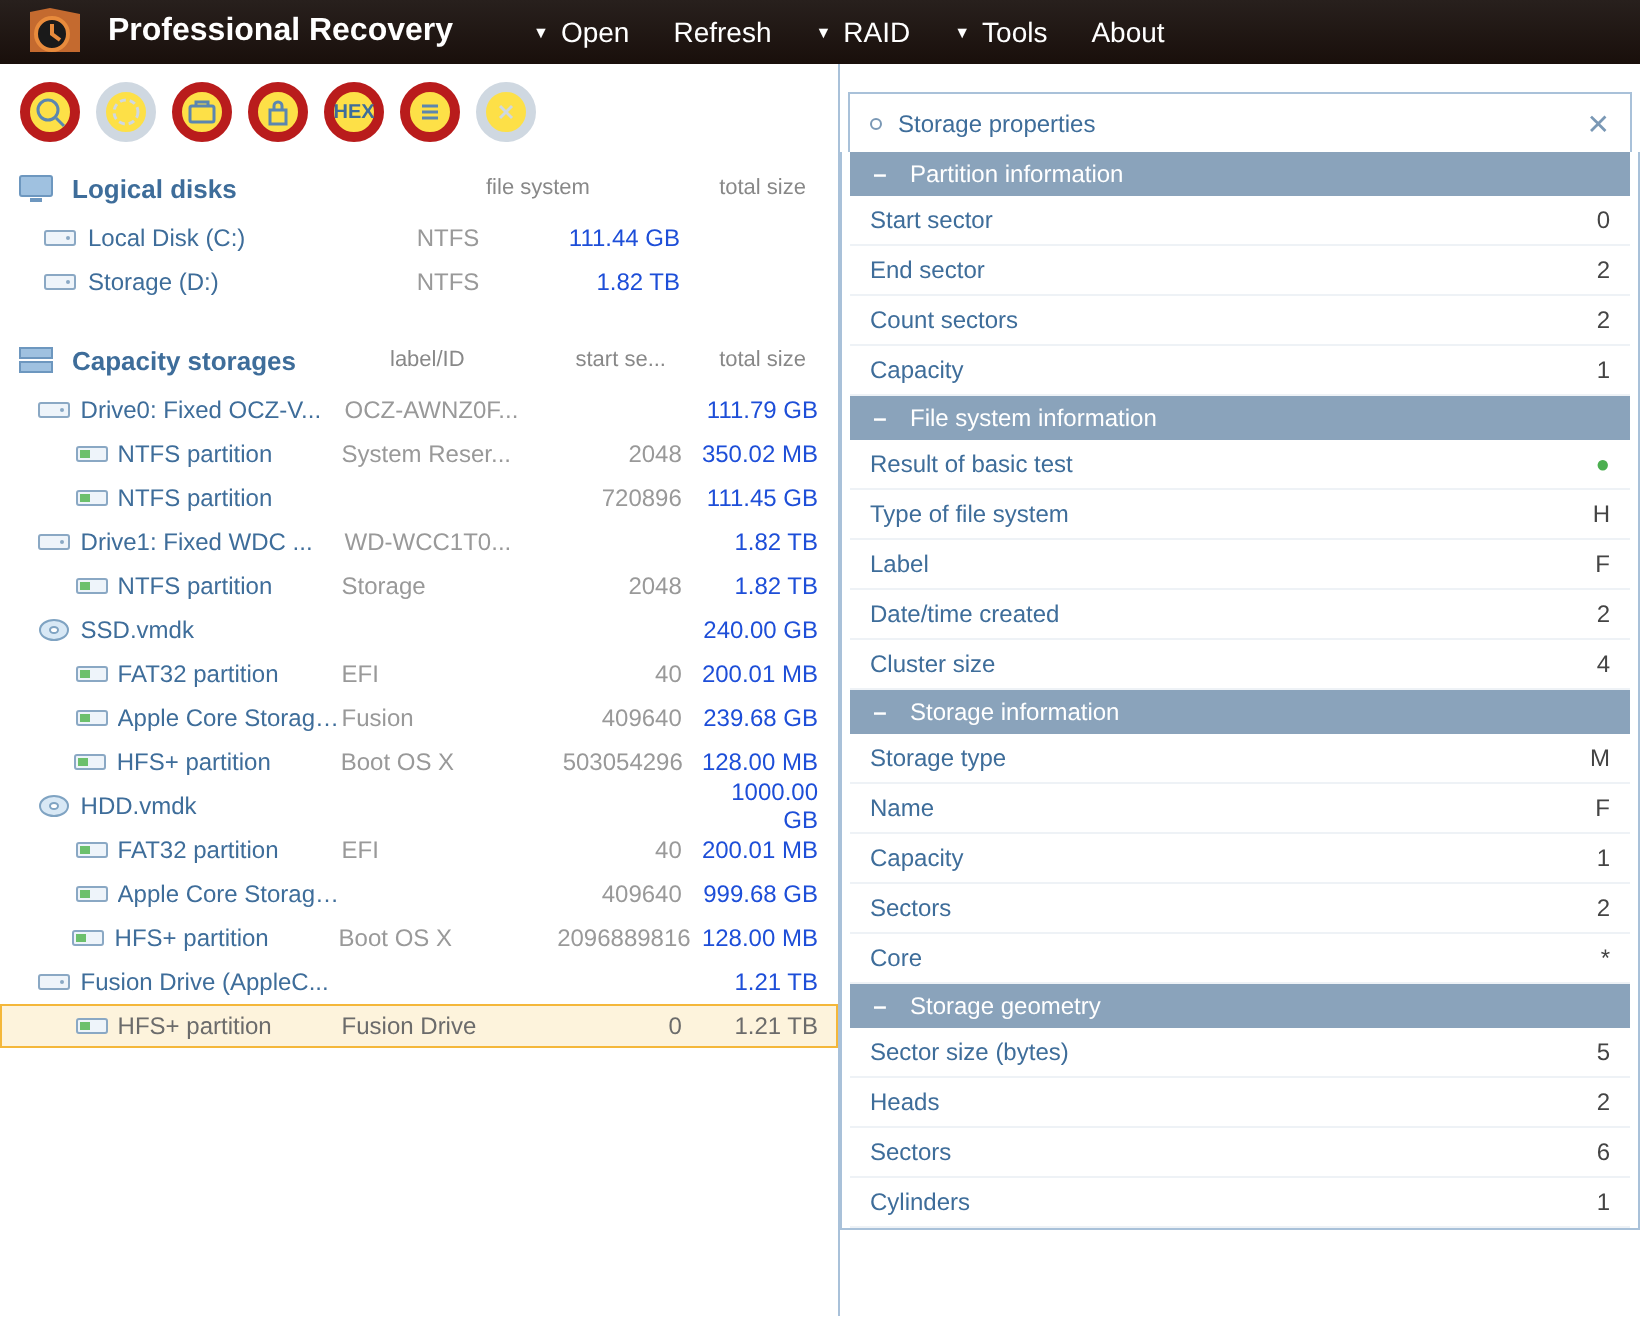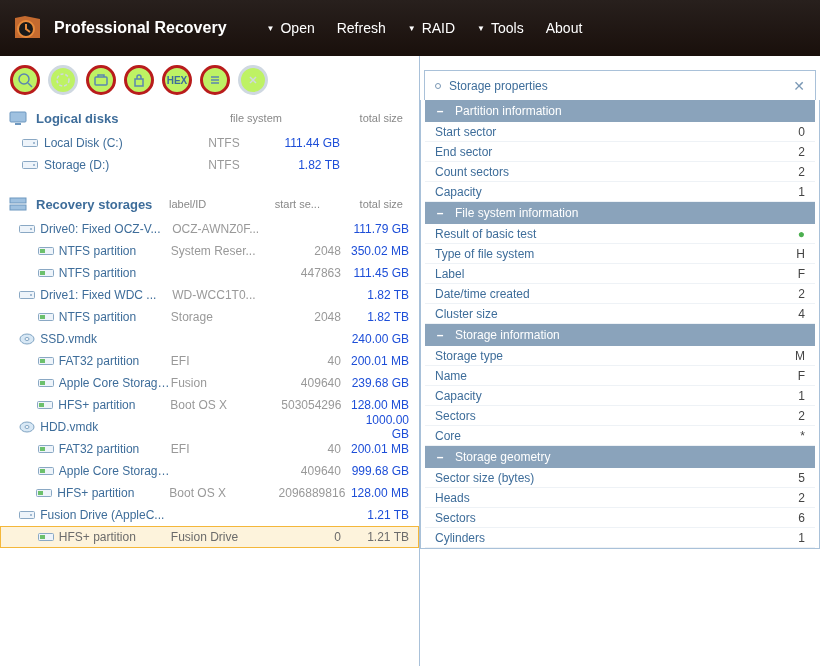--- a/index.html
+++ b/index.html
@@ -1,41 +1,41 @@
 <!DOCTYPE html>
 <html><head>
 <meta charset="utf-8">
 <style>
   * { box-sizing: border-box; margin: 0; padding: 0; }
   body { font-family: "Segoe UI", Tahoma, sans-serif; font-size: 12px; color: #333; width: 820px; height: 666px; overflow: hidden; background: #fff; }
   
   
-  .header { background: #1c1816; background: linear-gradient(#28201d,#190f0b); color: #fff; display: flex; align-items: center; height: 56px; padding: 0 12px; }
+  .header { background: #1c1816; background: linear-gradient(#28201d,#190f0b); color: #fff; display: flex; align-items: center; height: 32px; padding: 0 12px; }
   .logo { width: 32px; height: 32px; margin-right: 10px; position: relative; }
   .logo svg { width: 32px; height: 32px; }
   .app-title { font-size: 16px; font-weight: bold; margin-right: 40px; color:#fff; }
   .menu { display: flex; gap: 22px; align-items: center; }
   .menu-item { font-size: 14px; cursor: pointer; display: flex; align-items: center; gap: 6px; }
   .menu-caret { font-size: 8px; color:#fff; }
   
   
   .main { display: flex; height: calc(666px - 40px); }
   .left { width: 420px; border-right: 1px solid #a9c1d9; display:flex; flex-direction:column;}
   .right { flex: 1; display:flex; flex-direction:column; }
   
   
   .toolbar { height: 48px; display:flex; align-items:center; gap:8px; padding: 0 10px; }
-  .tool-btn { width:30px; height:30px; border:3px solid #b91c1c; border-radius:50%; display:flex; align-items:center; justify-content:center; background:#bef264; cursor:pointer; color:#3e6d9a; font-size:13px; }
+  .tool-btn { width:30px; height:30px; border:5px solid #b91c1c; border-radius:50%; display:flex; align-items:center; justify-content:center; background:#fde047; cursor:pointer; color:#3e6d9a; font-size:13px; }
   .tool-btn.disabled { color:#bcc6d0; border-color:#cfd8e1; }
   .tool-btn.hex { font-weight:bold; font-size:10px; }
   
   
   .section-header { display:flex; align-items:center; padding: 6px 10px 6px 8px; color:#3e6d9a; font-weight:bold; font-size:13px; }
   .section-header .hicon { width:20px; height:16px; margin-right:8px; display:flex; align-items:center; justify-content:center; }
-  .col-headers { margin-left:auto; display:flex; gap:13px; color:#888; font-weight:normal; font-size:11px; }
+  .col-headers { margin-left:auto; display:flex; gap:0; color:#888; font-weight:normal; font-size:11px; }
   .ch-fs { width:96px; }
   .ch-ss { width:70px; text-align:right; padding-right:6px;}
   .ch-ts { width:70px; text-align:right; padding-right:6px;}
   .ch-fs2 { width:74px;}
   
   
   .row { display:flex; align-items:center; height:22px; padding: 0 6px 0 0; font-size:12px; color:#555; cursor:pointer;}
   .row .indent0 { width:20px; }
   .row .indent1 { width:40px; }
   .row .icon { width:20px; height:16px; display:flex; align-items:center; justify-content:center; margin-right:4px;}
@@ -51,21 +51,21 @@
   .ic-disk { width:16px; height:12px; }
   .ic-part { width:16px; height:12px; }
   
   
   .panel-tab { height:30px; border-bottom:1px solid #a9c1d9; display:flex; align-items:center; padding:0 10px; color:#3e6d9a; font-size:12px; position:relative; margin-top:14px; margin-left:4px; margin-right:4px; border:1px solid #a9c1d9; border-bottom:none; background:#fff;}
   .panel-tab .dot { width:6px; height:6px; border:1px solid #7a98b5; border-radius:50%; margin-right:8px; }
   .panel-tab .close { position:absolute; right:10px; color:#7a98b5; font-size:14px; cursor:pointer; }
   
   .group-header { background:#8aa3bb; color:#fff; font-size:12px; padding:4px 10px; display:flex; align-items:center; gap:10px; margin:0 4px;}
   .group-header .collapse { font-weight:bold; width:10px; text-align:center;}
-  .prop-row { display:flex; align-items:center; height:20px; padding:0 10px; border-bottom:1px solid #eef2f6; font-size:12px; color:#3e6d9a; margin:0 4px;}
+  .prop-row { display:flex; align-items:center; height:20px; padding:12px 10px; border-bottom:1px solid #eef2f6; font-size:12px; color:#3e6d9a; margin:0 4px;}
   .prop-row .pname { flex:1; }
   .prop-row .pval { color:#444; width:10px; overflow:hidden; text-align:right;}
   .right-inner { border:1px solid #a9c1d9; border-top:none; margin:0 0; }
   
   
   .blue-stroke { stroke:#5b86b0; fill:none; stroke-width:1.5; }
 </style>
 </head>
 <body>
 
@@ -183,21 +183,21 @@
         </div>
       </div>
 
     <div class="section-header" style="margin-top:14px">
       <span class="hicon">
           <svg width="18" height="14">
             <rect x="1" y="1" width="16" height="5" fill="#9fc1e0" stroke="#6d97bf"></rect>
             <rect x="1" y="8" width="16" height="5" fill="#9fc1e0" stroke="#6d97bf"></rect>
           </svg>
         </span>
-      <span>Recovery storages</span>
+      <span>Capacity storages</span>
       <div class="col-headers">
         <span class="ch-fs2">label/ID</span>
         <span class="ch-ss">start se...</span>
         <span class="ch-ts">total size</span>
       </div>
     </div>
     <div id="storage-list">
         <div class="row">
           <span class="indent0"></span>
           <span class="icon">
@@ -227,21 +227,21 @@
         <div class="row depth1">
           <span class="indent1"></span>
           <span class="icon">
             <svg class="ic-part" viewBox="0 0 16 12">
               <rect x="0.5" y="2.5" width="15" height="7" rx="1" fill="#eef4fa" stroke="#8aa8c4"></rect>
               <rect x="2" y="4" width="5" height="4" fill="#6cc06c"></rect>
             </svg>
           </span>
           <span class="name">NTFS partition</span>
           <span class="c-fs"></span>
-          <span class="c-ss">447863</span>
+          <span class="c-ss">720896</span>
           <span class="c-ts">111.45 GB</span>
         </div>
         <div class="row">
           <span class="indent0"></span>
           <span class="icon">
             <svg class="ic-disk" viewBox="0 0 16 12">
               <rect x="0.5" y="2.5" width="15" height="7" rx="1" fill="#eef4fa" stroke="#8aa8c4"></rect>
               <circle cx="12" cy="6" r="1" fill="#8aa8c4"></circle>
             </svg>
           </span>

